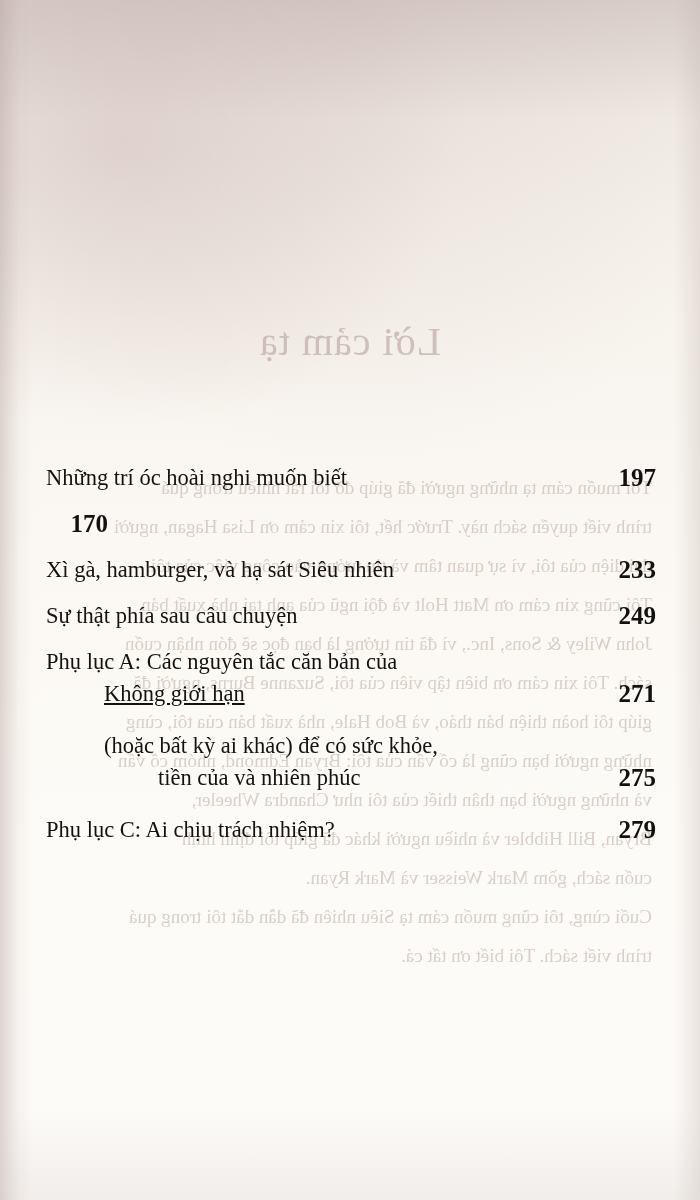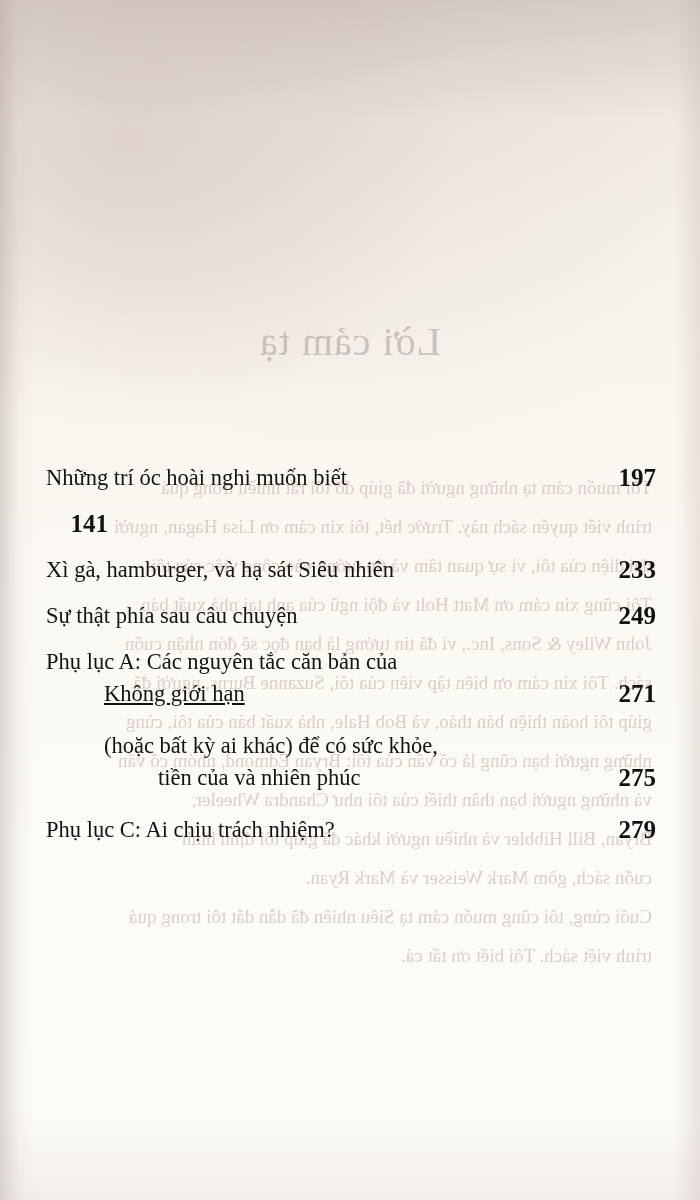--- a/index.html
+++ b/index.html
@@ -161,21 +161,21 @@
   <div class="toc">
 
     <div class="toc-row">
       <div class="toc-labels">
         <div class="toc-label">Những trí óc hoài nghi muốn biết</div>
       </div>
       <div class="toc-page">197</div>
     </div>
 
     <div class="toc-row">
-      <div class="toc-page">141</div>
+      <div class="toc-page">170</div>
     </div>
 
     <div class="toc-row">
       <div class="toc-labels">
         <div class="toc-label">Xì gà, hamburger, và hạ sát Siêu nhiên</div>
       </div>
       <div class="toc-page">233</div>
     </div>
 
     <div class="toc-row">

